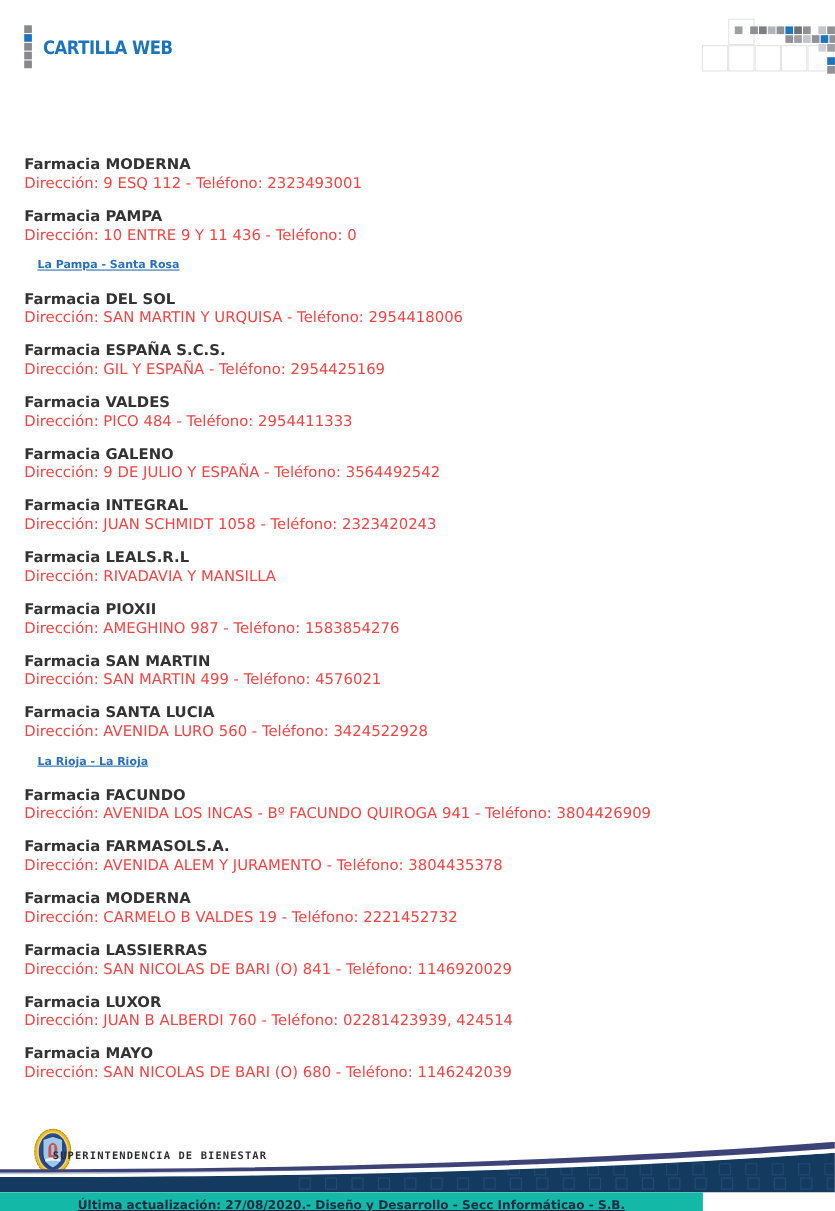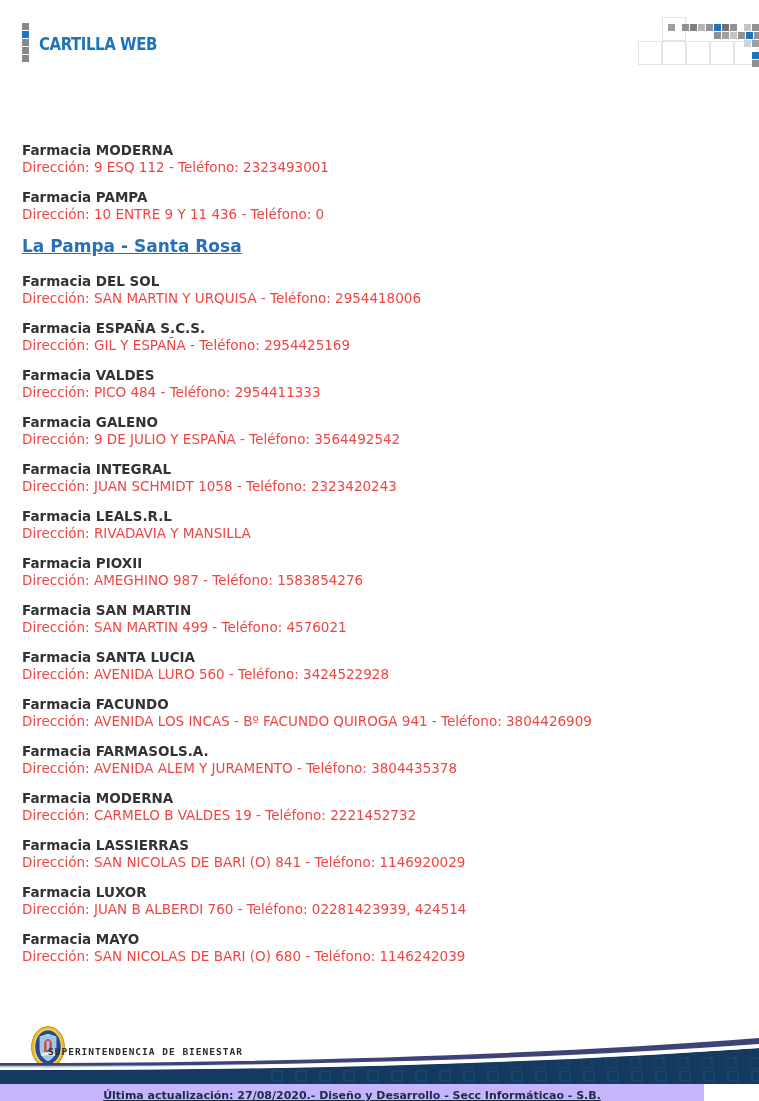--- a/index.html
+++ b/index.html
@@ -9,33 +9,33 @@
   
   #header{position:absolute;top:12px;left:0;width:759px;height:62px;background:#fff;}
   .pixel{position:absolute;width:7px;height:7px;}
   #brand{position:absolute;left:39px;top:22px;font-size:17px;font-weight:bold;
          letter-spacing:-0.5px;transform:scaleX(.88);transform-origin:left center;
          color:#1c75bc;white-space:nowrap;}
   .outline-sq{position:absolute;width:22px;height:22px;border:1px solid #e4e4e4;background:#fff;}
 
   
   #main{position:absolute;top:62px;left:0;width:759px;padding:80px 22px 0 22px;box-sizing:border-box;}
-  .section-title{font-size:17px;font-weight:bold;color:#2870b8;text-decoration:underline;
-                 margin:4px 0 17px 0;cursor:pointer;}
+  .section-title{font-size:10px;font-weight:bold;color:#2870b8;text-decoration:underline;
+                 margin:4px 0 17px 12px;cursor:pointer;}
   .entry{margin:0 0 13px 0;}
   .entry-name{font-size:13.5px;font-weight:bold;color:#333;line-height:17px;}
   .entry-details{font-size:13.5px;color:#ef4444;line-height:17px;}
 
   
   #footer{position:absolute;left:0;top:1020px;width:759px;height:81px;background:#fff;}
   #swoosh{position:absolute;left:0;top:18px;width:759px;height:46px;display:block;}
   #crest{position:absolute;left:31px;top:6px;width:34px;height:42px;}
   #org-name{position:absolute;left:48px;top:26px;font-family:"DejaVu Sans Mono","Liberation Mono",monospace;
             font-size:9.5px;font-weight:bold;letter-spacing:1px;color:#2b2b33;white-space:nowrap;}
-  #bottom-strip{position:absolute;left:0;top:64px;width:704px;height:17px;background:#c4b5fd;
+  #bottom-strip{position:absolute;left:0;top:64px;width:639px;height:17px;background:#14b8a6;
                 text-align:center;}
   #update-line{display:inline-block;margin-top:1px;font-size:11px;font-weight:bold;color:#1b2b45;
                text-decoration:underline;}
 </style>
 </head>
 <body>
 
 <div id="page">
 
   <div id="header">
@@ -121,20 +121,21 @@
         <div class="entry-details">Dirección: AMEGHINO 987 - Teléfono: 1583854276</div>
       </div>
       <div class="entry">
         <div class="entry-name">Farmacia SAN MARTIN</div>
         <div class="entry-details">Dirección: SAN MARTIN 499 - Teléfono: 4576021</div>
       </div>
       <div class="entry">
         <div class="entry-name">Farmacia SANTA LUCIA</div>
         <div class="entry-details">Dirección: AVENIDA LURO 560 - Teléfono: 3424522928</div>
       </div>
+      <div class="section-title">La Rioja - La Rioja</div>
       <div class="entry">
         <div class="entry-name">Farmacia FACUNDO</div>
         <div class="entry-details">Dirección: AVENIDA LOS INCAS - Bº FACUNDO QUIROGA 941 - Teléfono: 3804426909</div>
       </div>
       <div class="entry">
         <div class="entry-name">Farmacia FARMASOLS.A.</div>
         <div class="entry-details">Dirección: AVENIDA ALEM Y JURAMENTO - Teléfono: 3804435378</div>
       </div>
       <div class="entry">
         <div class="entry-name">Farmacia MODERNA</div>

